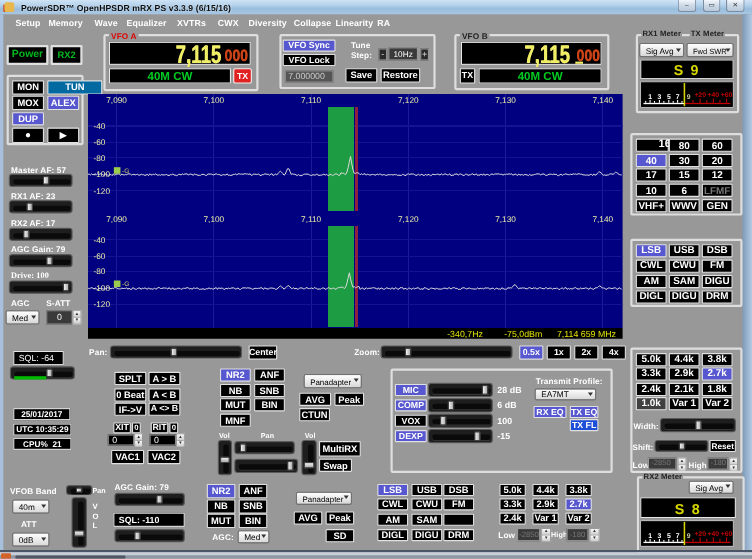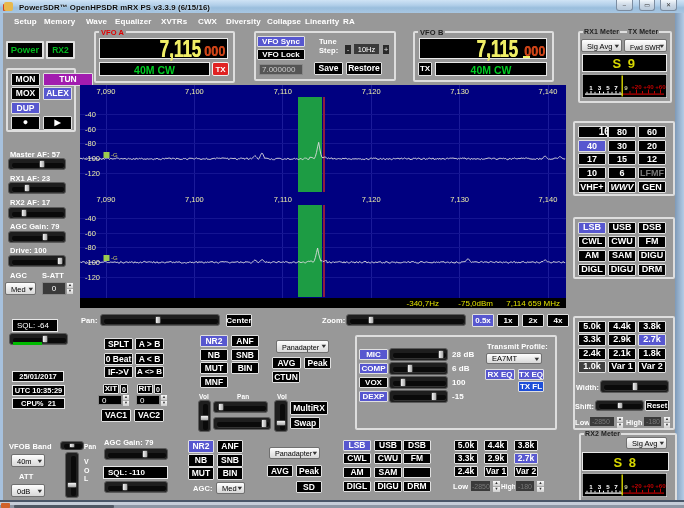--- a/index.html
+++ b/index.html
@@ -116,21 +116,21 @@
         <line x1="48" y1="19.5" x2="48" y2="17"></line>
         <line x1="60.5" y1="19.5" x2="60.5" y2="17"></line>
         <line x1="72.5" y1="19.5" x2="72.5" y2="17"></line>
       </g>
 <rect x="39.5" y="1.5" width="1.4" height="21" fill="#d8d800"></rect>
 </svg>
 <div class="btn" style="left:6px;top:41px;width:38px;height:18px;background:#000;font-size:9.5px;color:#00b81e;border-width:2px">Power</div>
 <div class="btn" style="left:46px;top:41px;width:29px;height:18px;background:#000;font-size:8.5px;color:#00b81e;border-width:2px">RX2</div>
 <div class="grp" style="left:6px;top:68px;width:70px;height:64px"></div>
 <div class="btn" style="left:11px;top:73px;width:29px;height:12.5px;background:#000;font-size:8.5px;color:#fff;">MON</div>
-<div class="btn" style="left:43px;top:73px;width:50px;height:12.5px;background:#a21caf;font-size:8.5px;color:#fff;">TUN</div>
+<div class="btn" style="left:43px;top:73px;width:50px;height:12.5px;background:#0369a1;font-size:8.5px;color:#fff;">TUN</div>
 <div class="btn" style="left:11px;top:87px;width:29px;height:12.5px;background:#000;font-size:8.5px;color:#fff;">MOX</div>
 <div class="btn" style="left:43px;top:87px;width:29px;height:12.5px;background:#5757cf;font-size:8.5px;color:#fff;">ALEX</div>
 <div class="btn" style="left:11px;top:101.5px;width:29px;height:12.5px;background:#5757cf;font-size:8.5px;color:#fff;">DUP</div>
 <div class="btn" style="left:11px;top:116px;width:29px;height:13.5px;background:#000;font-size:9px;color:#fff;">●</div>
 <div class="btn" style="left:43px;top:116px;width:29px;height:13.5px;background:#000;font-size:8px;color:#fff;">▶</div>
 <div class="lb" style="left:10px;top:149.5px;font-size:7.5px;color:#fff;">Master AF:  57</div>
 <div class="sl" style="left:8px;top:158.0px;width:58px;height:12px">
       <div class="slg" style="left:3px;top:4px;width:52px;"></div>
       <div class="slt" style="left:30px;top:1px;height:8px"></div>
     </div>
@@ -142,21 +142,21 @@
 <div class="lb" style="left:10px;top:198px;font-size:7.5px;color:#fff;">RX2 AF:  17</div>
 <div class="sl" style="left:8px;top:206.6px;width:58px;height:12px">
       <div class="slg" style="left:3px;top:4px;width:52px;"></div>
       <div class="slt" style="left:12px;top:1px;height:8px"></div>
     </div>
 <div class="lb" style="left:10px;top:222px;font-size:7.5px;color:#fff;">AGC Gain:  79</div>
 <div class="sl" style="left:8px;top:230.9px;width:58px;height:12px">
       <div class="slg" style="left:3px;top:4px;width:52px;"></div>
       <div class="slt" style="left:33px;top:1px;height:8px"></div>
     </div>
-<div class="lb" style="left:10px;top:246px;font-size:7.5px;color:#fff;">Drive:  100</div>
+<div class="lb" style="left:10px;top:246px;font-size:7.5px;color:#fff;font-family:Liberation Serif, serif;">Drive:  100</div>
 <div class="sl" style="left:8px;top:255.2px;width:58px;height:12px">
       <div class="slg" style="left:3px;top:4px;width:52px;"></div>
       <div class="slt" style="left:48px;top:1px;height:8px"></div>
     </div>
 <div class="lb" style="left:10px;top:271px;font-size:7.5px;color:#fff;">AGC</div>
 <div class="lb" style="left:42px;top:271px;font-size:7.5px;color:#fff;">S-ATT</div>
 <div class="cmb" style="left:5px;top:282px;width:31px;height:13px;font-size:7.5px">
       <span>Med</span>
       <span class="arr">▼</span>
     </div>
@@ -430,21 +430,21 @@
 <div class="btn" style="left:578px;top:140px;width:28px;height:12px;background:#5757cf;font-size:9px;color:#fff;">40</div>
 <div class="btn" style="left:608px;top:140px;width:28px;height:12px;background:#000;font-size:9px;color:#fff;">30</div>
 <div class="btn" style="left:638px;top:140px;width:28px;height:12px;background:#000;font-size:9px;color:#fff;">20</div>
 <div class="btn" style="left:578px;top:153px;width:28px;height:12px;background:#000;font-size:9px;color:#fff;">17</div>
 <div class="btn" style="left:608px;top:153px;width:28px;height:12px;background:#000;font-size:9px;color:#fff;">15</div>
 <div class="btn" style="left:638px;top:153px;width:28px;height:12px;background:#000;font-size:9px;color:#fff;">12</div>
 <div class="btn" style="left:578px;top:167px;width:28px;height:12px;background:#000;font-size:9px;color:#fff;">10</div>
 <div class="btn" style="left:608px;top:167px;width:28px;height:12px;background:#000;font-size:9px;color:#fff;">6</div>
 <div class="btn" style="left:638px;top:167px;width:28px;height:12px;background:#000;font-size:9px;color:#777;">LFMF</div>
 <div class="btn" style="left:578px;top:181px;width:28px;height:12px;background:#000;font-size:9px;color:#fff;">VHF+</div>
-<div class="btn" style="left:608px;top:181px;width:28px;height:12px;background:#000;font-size:9px;color:#fff;font-style:italic;">WWV</div>
+<div class="btn" style="left:608px;top:181px;width:28px;height:12px;background:#000;font-size:9px;color:#fff;">WWV</div>
 <div class="btn" style="left:638px;top:181px;width:28px;height:12px;background:#000;font-size:9px;color:#fff;">GEN</div>
 <div class="grp" style="left:573px;top:217px;width:102px;height:62px"></div>
 <div class="btn" style="left:578px;top:222px;width:28px;height:11.5px;background:#5757cf;font-size:9px;color:#fff;">LSB</div>
 <div class="btn" style="left:608px;top:222px;width:28px;height:11.5px;background:#000;font-size:9px;color:#fff;">USB</div>
 <div class="btn" style="left:638px;top:222px;width:28px;height:11.5px;background:#000;font-size:9px;color:#fff;">DSB</div>
 <div class="btn" style="left:578px;top:236px;width:28px;height:11.5px;background:#000;font-size:9px;color:#fff;">CWL</div>
 <div class="btn" style="left:608px;top:236px;width:28px;height:11.5px;background:#000;font-size:9px;color:#fff;">CWU</div>
 <div class="btn" style="left:638px;top:236px;width:28px;height:11.5px;background:#000;font-size:9px;color:#fff;">FM</div>
 <div class="btn" style="left:578px;top:250px;width:28px;height:11.5px;background:#000;font-size:9px;color:#fff;">AM</div>
 <div class="btn" style="left:608px;top:250px;width:28px;height:11.5px;background:#000;font-size:9px;color:#fff;">SAM</div>

